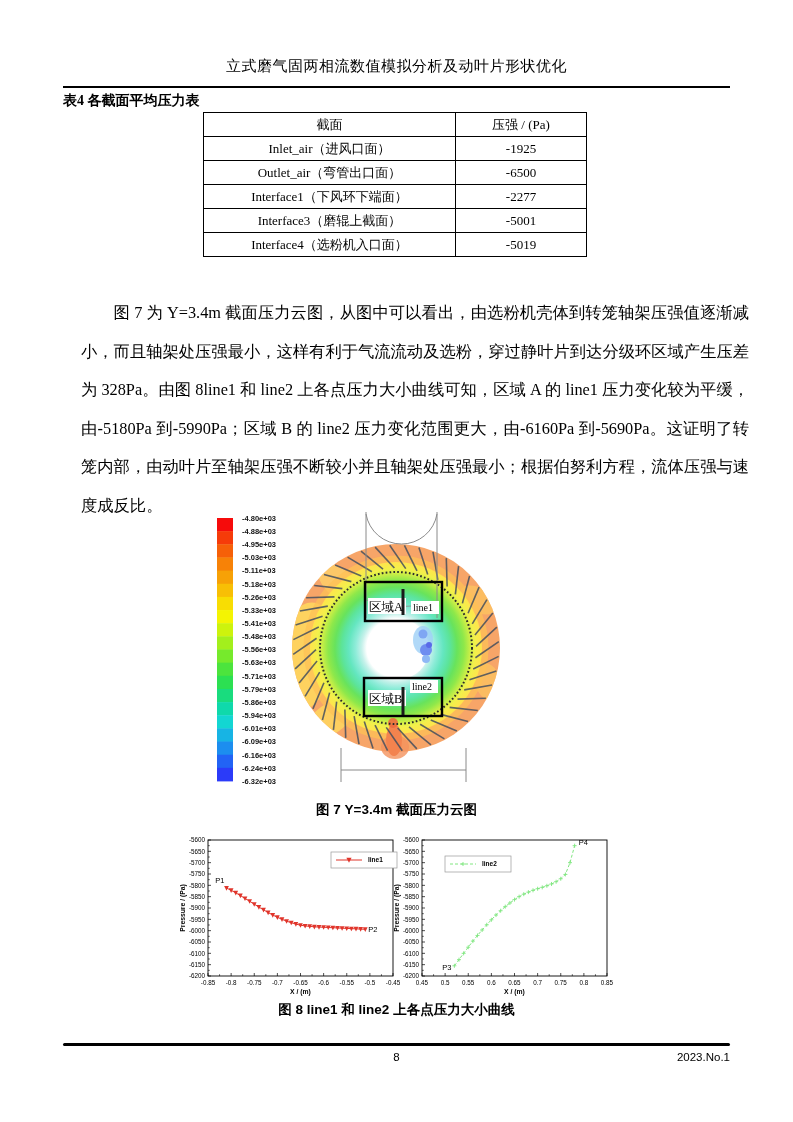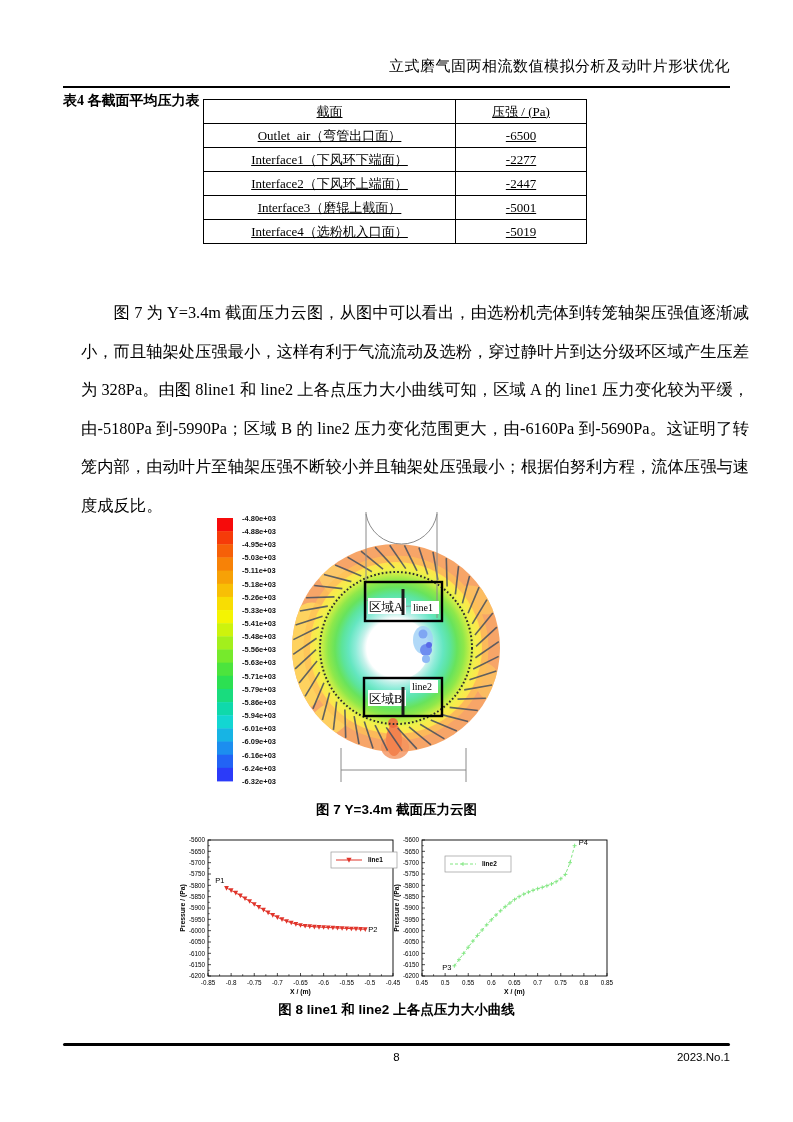--- a/index.html
+++ b/index.html
@@ -1,24 +1,24 @@
 <!DOCTYPE html>
 <html><head>
 <meta charset="utf-8">
 <style>
   html,body{margin:0;padding:0;background:#fff;}
   .page{position:relative;width:793px;height:1122px;background:#fff;overflow:hidden;
         font-family:"Liberation Serif","DejaVu Serif",serif;color:#000;}
-  .header-title{position:absolute;top:57px;left:63px;width:667px;text-align:right;
+  .header-title{position:absolute;top:57px;left:63px;width:667px;text-align:center;
         font-size:15px;letter-spacing:.5px;}
   .header-rule{position:absolute;top:86px;left:63px;width:667px;border-top:2px solid #000;}
   .table-title{position:absolute;top:92px;left:63px;width:667px;
         font-size:14px;font-weight:bold;}
-  table.data-table{position:absolute;top:99px;left:203px;width:383px;
-        border-collapse:collapse;table-layout:fixed;text-decoration:underline;}
+  table.data-table{position:absolute;top:112px;left:203px;width:383px;
+        border-collapse:collapse;table-layout:fixed;}
   table.data-table th,table.data-table td{border:1.6px solid #000;text-align:center;
         font-size:13px;font-weight:normal;height:21px;padding:1px 2px;
         font-family:"Liberation Serif","DejaVu Serif",serif;}
   table.data-table col.c1{width:252px;} table.data-table col.c2{width:131px;}
   .body-paragraph{position:absolute;top:294px;left:81px;width:668px;margin:0;
         font-size:16.3px;line-height:38.5px;text-align:justify;text-indent:2em;}
   .fig7-wrap{position:absolute;top:512px;left:180px;width:430px;height:288px;}
   .fig-caption{position:absolute;left:63px;width:667px;text-align:center;
         font-size:13.5px;font-weight:bold;
         font-family:"Liberation Sans","DejaVu Sans",sans-serif;}
@@ -49,30 +49,30 @@
         <col class="c2">
       </colgroup>
     <thead>
         <tr id="table-head-row">
           <th>截面</th>
           <th>压强 / (Pa)</th>
         </tr>
       </thead>
     <tbody id="table-body">
         <tr>
+          <td>Inlet_air（进风口面）</td>
+          <td>-1925</td>
+        </tr>
+        <tr>
           <td>Outlet_air（弯管出口面）</td>
           <td>-6500</td>
         </tr>
         <tr>
           <td>Interface1（下风环下端面）</td>
           <td>-2277</td>
-        </tr>
-        <tr>
-          <td>Interface2（下风环上端面）</td>
-          <td>-2447</td>
         </tr>
         <tr>
           <td>Interface3（磨辊上截面）</td>
           <td>-5001</td>
         </tr>
         <tr>
           <td>Interface4（选粉机入口面）</td>
           <td>-5019</td>
         </tr>
       </tbody>

